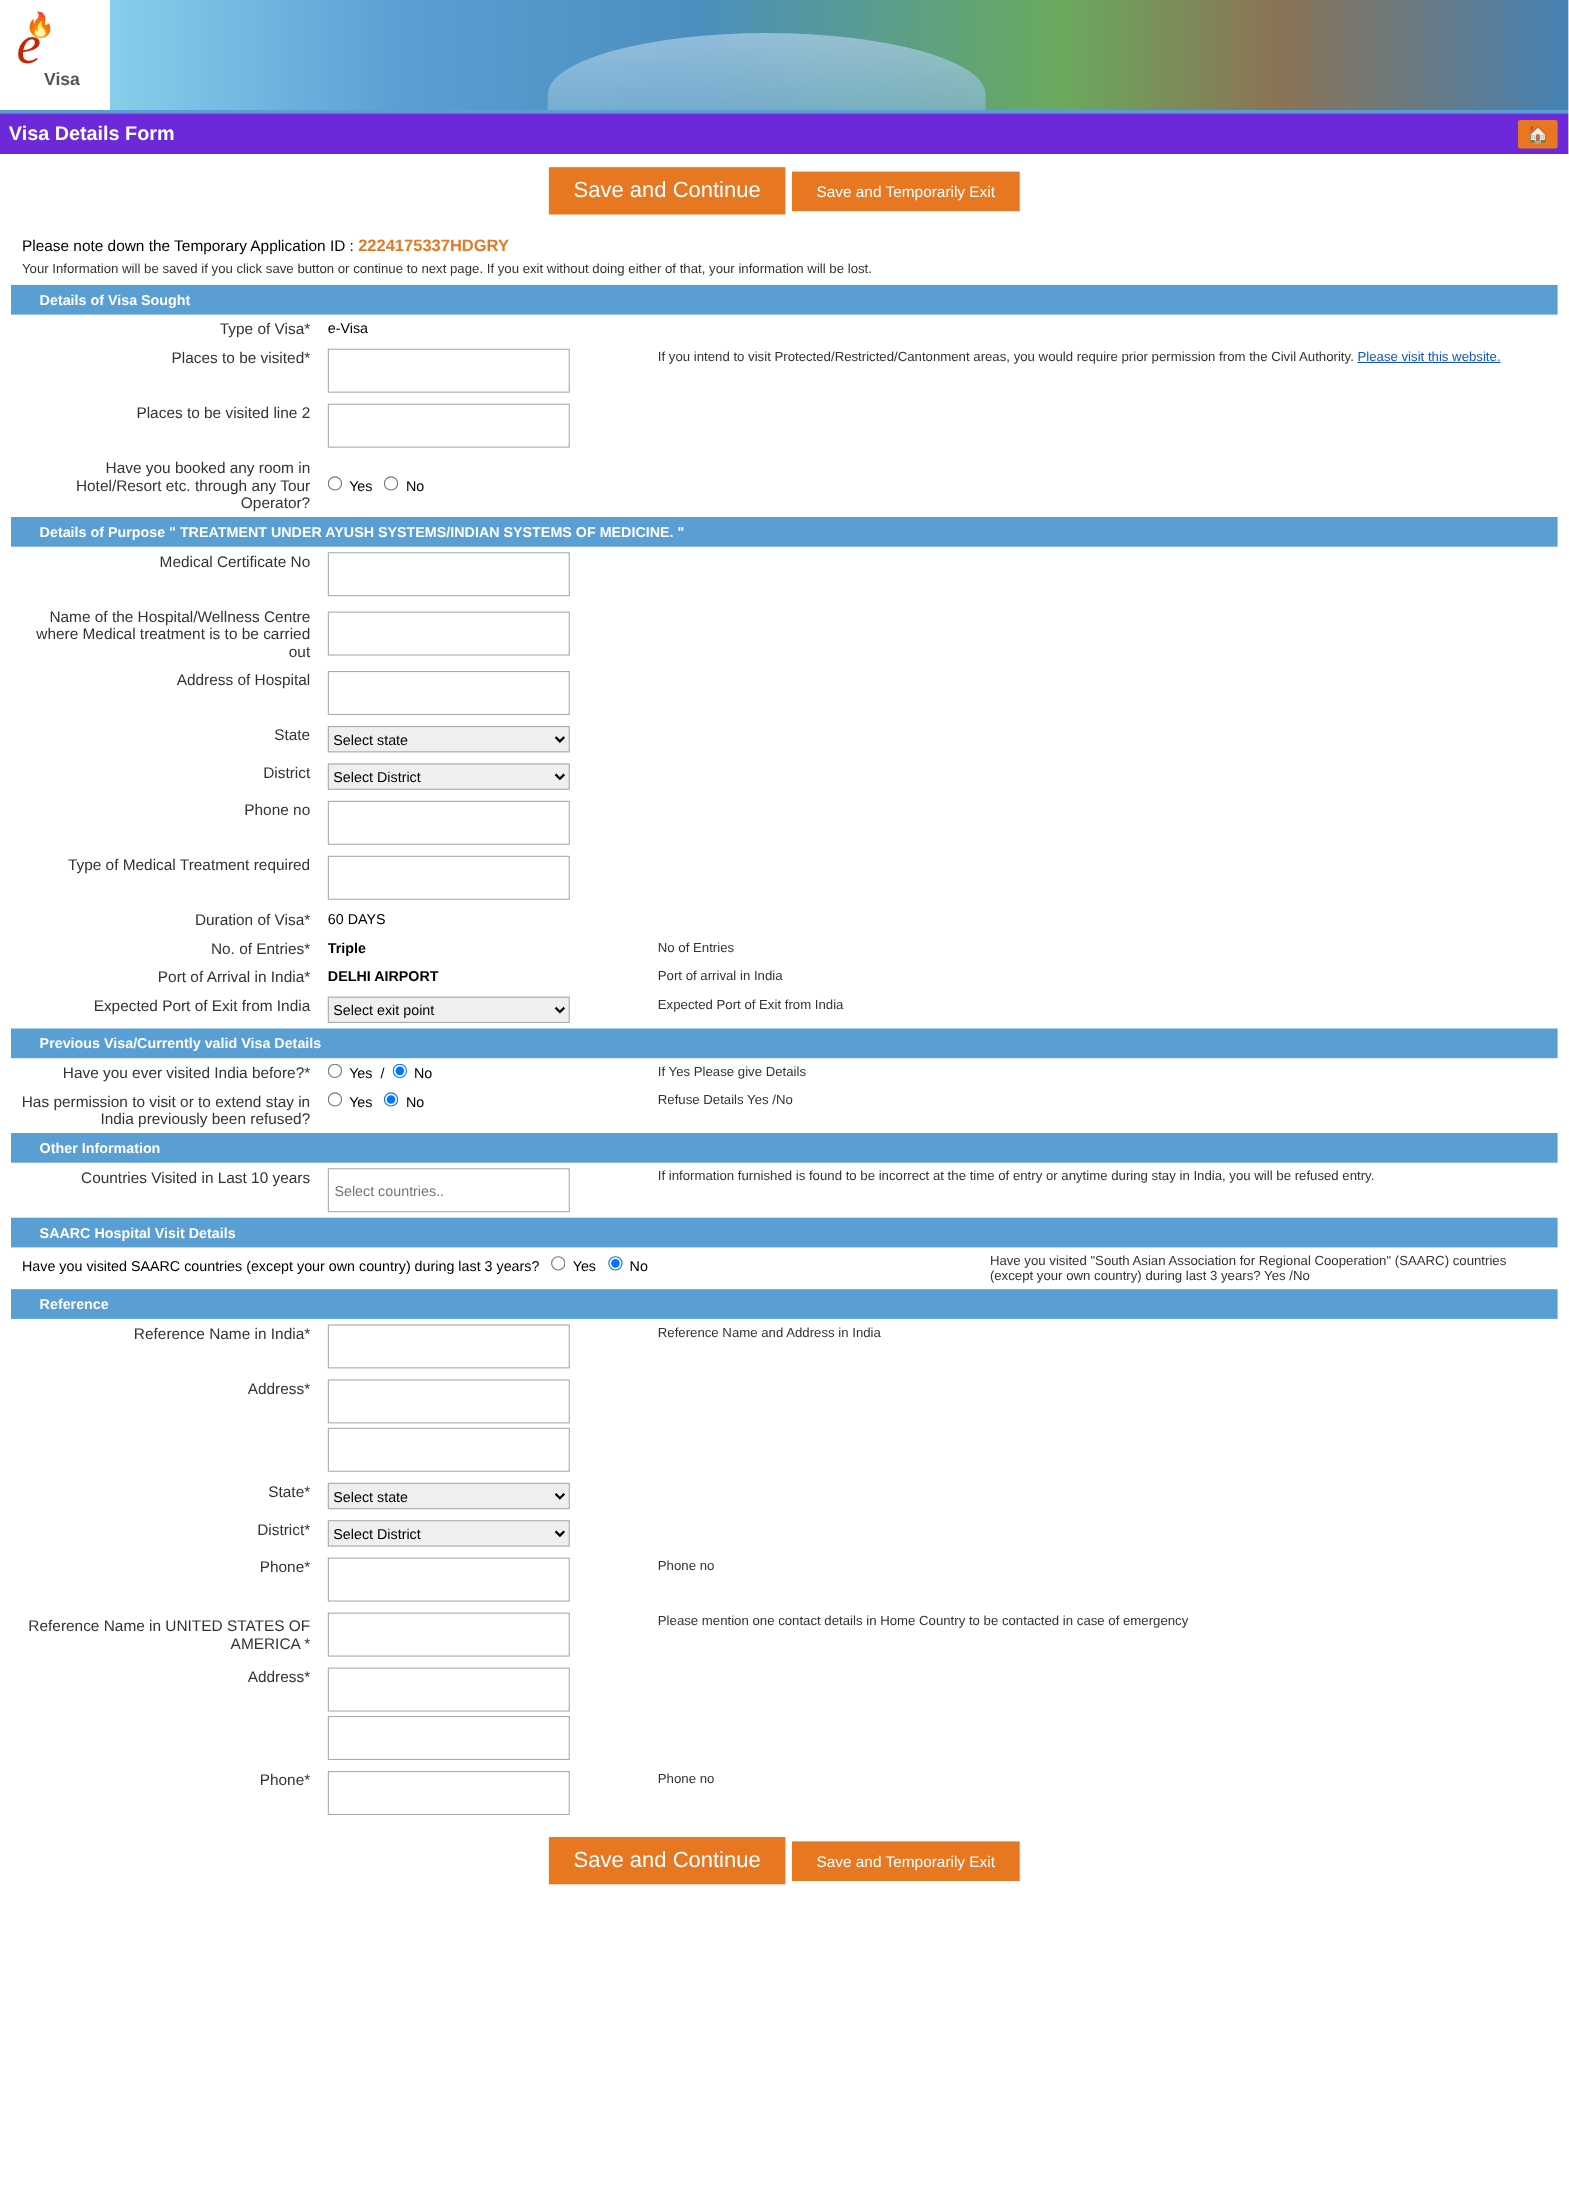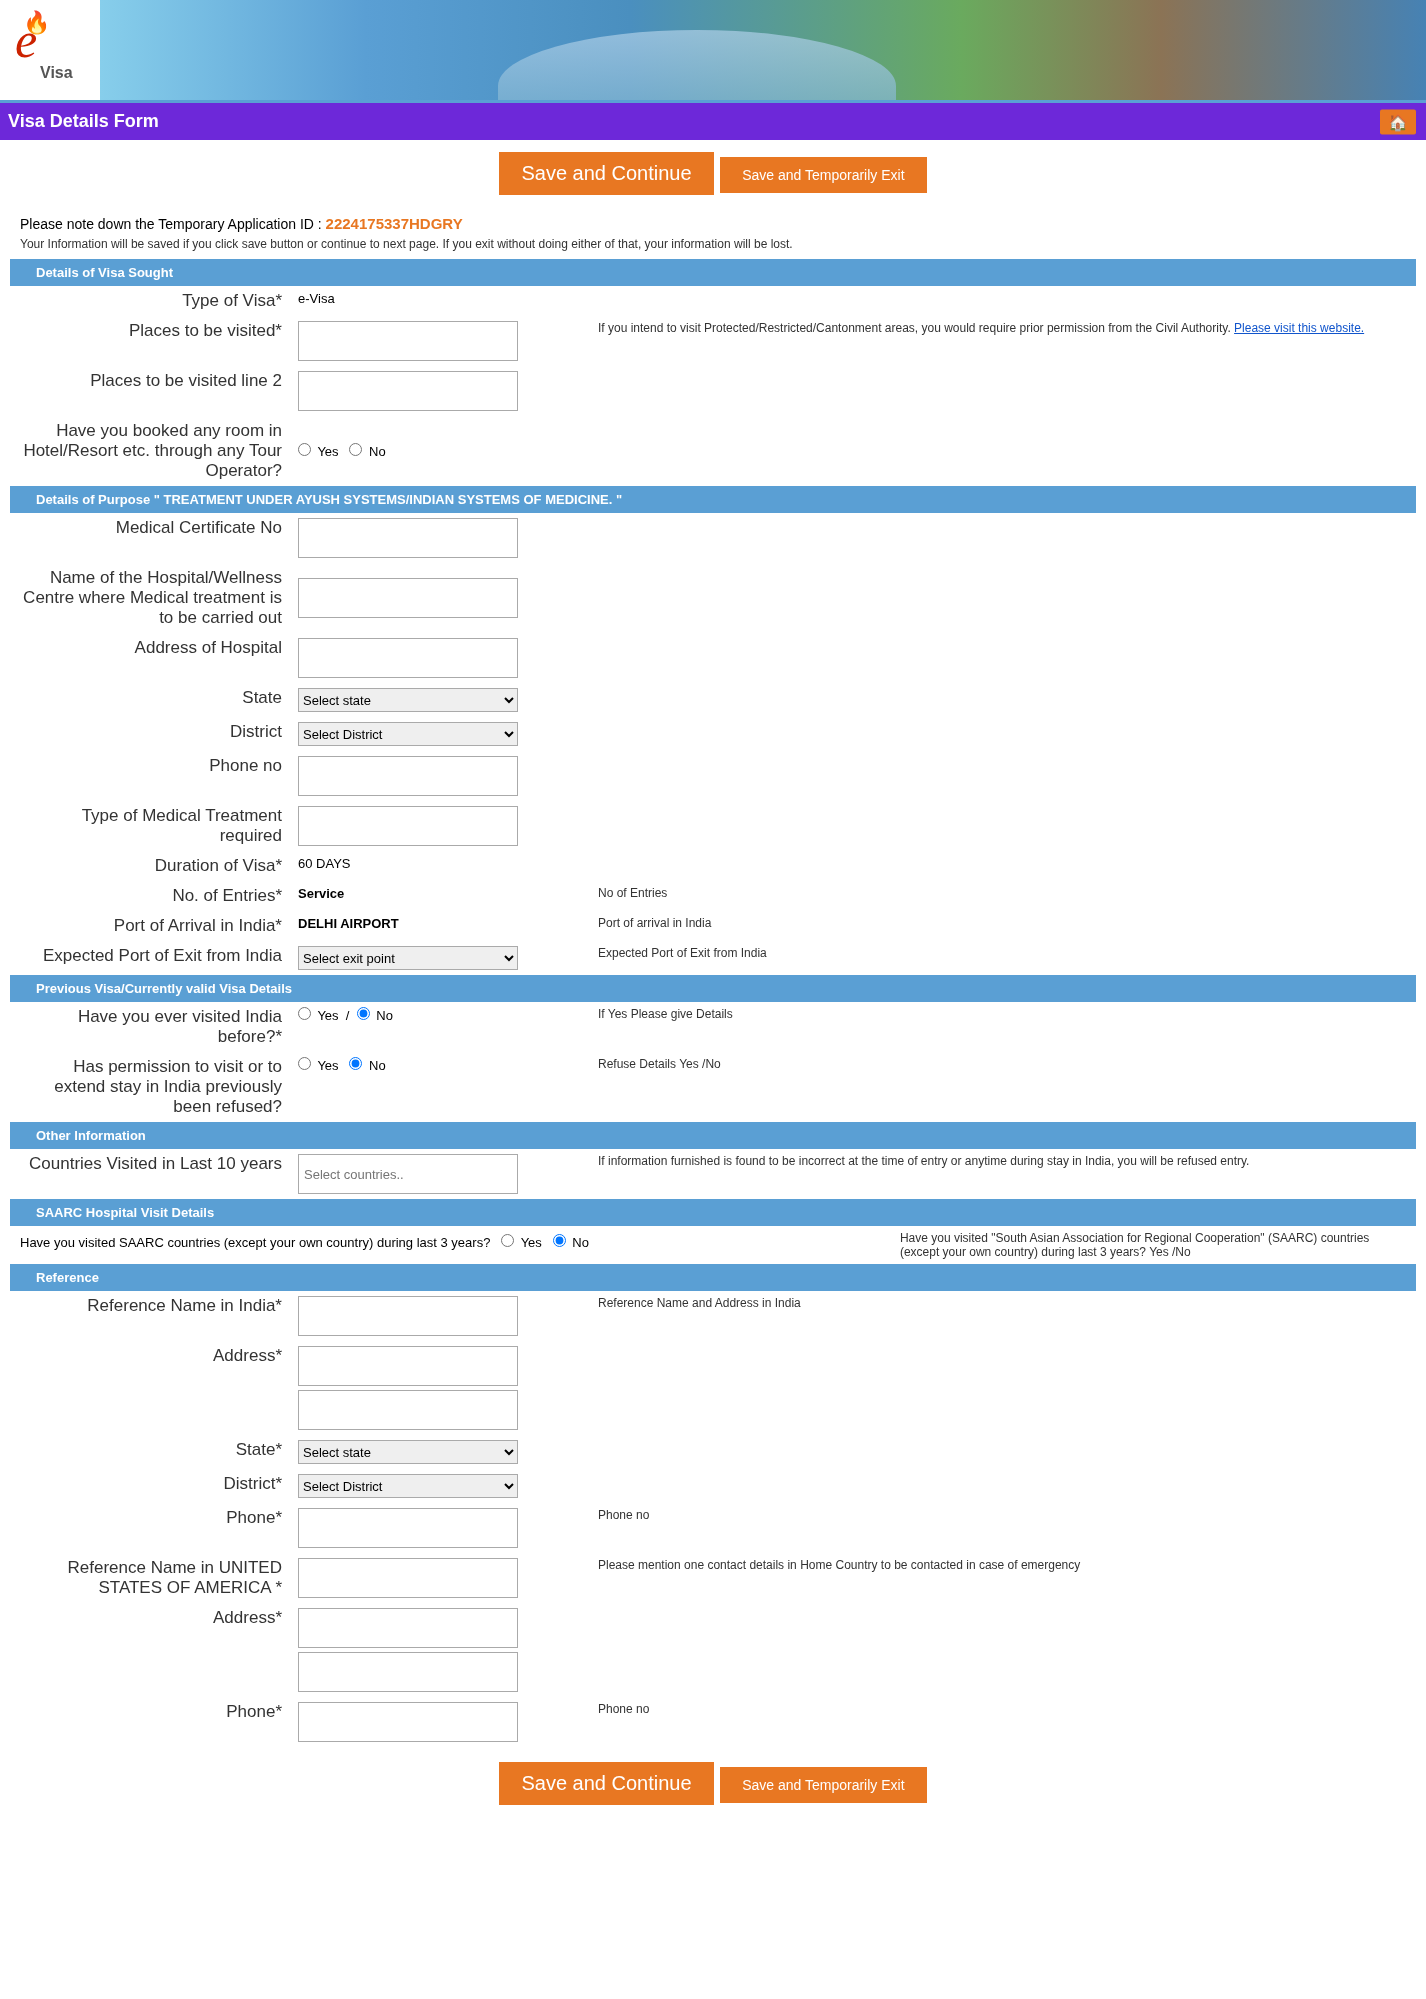--- a/index.html
+++ b/index.html
@@ -27,21 +27,21 @@
 
     
     .form-container { width: 100%; padding: 0 10px; }
 
     
     .section-header { background: #5a9fd4; color: white; font-weight: bold; font-size: 13px; padding: 6px 26px; margin-top: 0; }
 
     
     .form-table { width: 100%; border-collapse: collapse; }
     .form-table td { padding: 5px 8px; vertical-align: top; }
-    .label-cell { text-align: right; width: 280px; color: #333; padding-right: 10px; vertical-align: middle; font-size: 17px; }
+    .label-cell { text-align: right; width: 280px; color: #333; padding-right: 10px; vertical-align: middle; font-size: 14px; }
     .input-cell { width: 300px; vertical-align: middle; }
     .hint-cell { color: #333; font-size: 12px; vertical-align: top; padding-left: 15px; max-width: 350px; }
 
     input[type="text"] { width: 220px; height: 40px; border: 1px solid #aaa; padding: 2px 5px; font-size: 13px; }
     select { width: 220px; height: 24px; border: 1px solid #aaa; font-size: 13px; }
     input[type="radio"] { margin-right: 3px; }
 
     .link-text { color: #1155cc; text-decoration: underline; cursor: pointer; font-size: 12px; }
 
     
@@ -192,21 +192,21 @@
     <tr>
       <td class="label-cell">Duration of Visa*</td>
       <td class="input-cell">
         <span>60 DAYS</span>
       </td>
       <td class="hint-cell"></td>
     </tr>
     <tr>
       <td class="label-cell">No. of Entries*</td>
       <td class="input-cell">
-        <strong>Service</strong>
+        <strong>Triple</strong>
       </td>
       <td class="hint-cell">No of Entries</td>
     </tr>
     <tr>
       <td class="label-cell">Port of Arrival in India*</td>
       <td class="input-cell">
         <strong>DELHI AIRPORT</strong>
       </td>
       <td class="hint-cell">Port of arrival in India</td>
     </tr>

